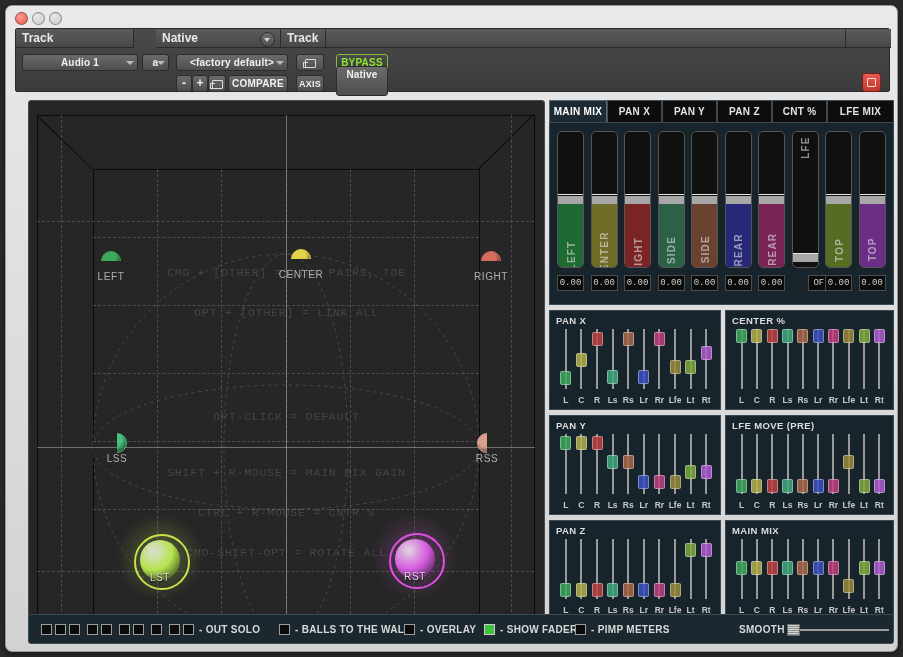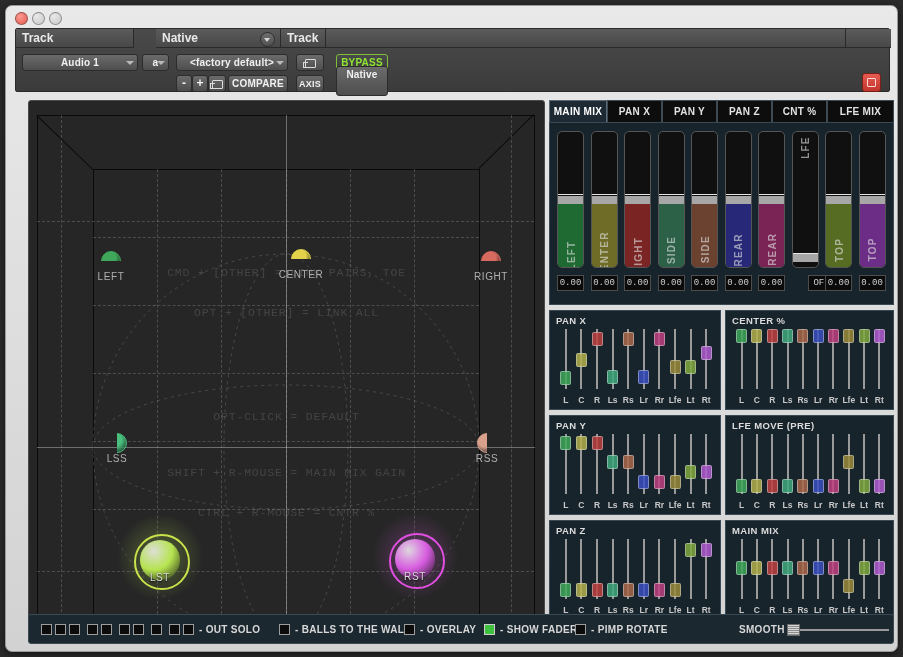--- a/index.html
+++ b/index.html
@@ -218,20 +218,21 @@
         <div style="position: absolute; left: 360px; top: 432px; width: 52px; height: 52px; border: 2px solid rgb(225, 79, 224); border-radius: 50%;"></div>
         <div style="position: absolute; left: 366px; top: 438px; width: 40px; height: 40px; border-radius: 50%; background: radial-gradient(circle at 34% 28%, rgba(255, 255, 255, 0.8), rgb(216, 92, 224) 48%, rgba(0, 0, 0, 0.533));"></div>
         <div style="position: absolute; left: 386px; top: 470px; transform: translateX(-50%); color: rgb(220, 220, 220); font-size: 10px; letter-spacing: 0.6px; text-shadow: rgb(0, 0, 0) 0px 1px 2px;">RST</div>
       </div>
     <div id="helplines">
         <div class="helpline" style="top: 165px;">CMD + [OTHER] = LINK PAIRS, TOE</div>
         <div class="helpline" style="top: 205px;">OPT + [OTHER] = LINK ALL</div>
         <div class="helpline" style="top: 285px; margin-top: 24px;">OPT-CLICK = DEFAULT</div>
         <div class="helpline" style="top: 405px;">CTRL + R-MOUSE = CNTR %</div>
         <div class="helpline" style="top: 365px;">SHIFT + R-MOUSE = MAIN MIX GAIN</div>
+        <div class="helpline" style="top: 445px;">CMD-SHIFT-OPT = ROTATE ALL</div>
       </div>
 
   </div>
 
   <div id="right">
     <div id="tabs">
         <div class="tab active" style="left: 0px; width: 58px;">MAIN MIX</div>
         <div class="tab" style="left: 58px; width: 55px;">PAN X</div>
         <div class="tab" style="left: 113px; width: 55px;">PAN Y</div>
         <div class="tab" style="left: 168px; width: 55px;">PAN Z</div>
@@ -526,20 +527,20 @@
         <div class="blabel" style="left: 170px;">- OUT SOLO</div>
       </div>
     <div id="bopts">
         <div class="cbx" style="left: 250px;"></div>
         <div class="blabel" style="left: 266px;">- BALLS TO THE WALL</div>
         <div class="cbx" style="left: 375px;"></div>
         <div class="blabel" style="left: 391px;">- OVERLAY</div>
         <div class="cbx on" style="left: 455px;"></div>
         <div class="blabel" style="left: 471px;">- SHOW FADERS</div>
         <div class="cbx" style="left: 546px;"></div>
-        <div class="blabel" style="left: 562px;">- PIMP ROTATE</div>
+        <div class="blabel" style="left: 562px;">- PIMP METERS</div>
       </div>
     <div class="blabel" style="left:710px;">SMOOTH</div>
     <div id="smoothtrack"></div>
     <div id="smoothhandle"></div>
   </div>
 
 </div>
 
 </body></html>

